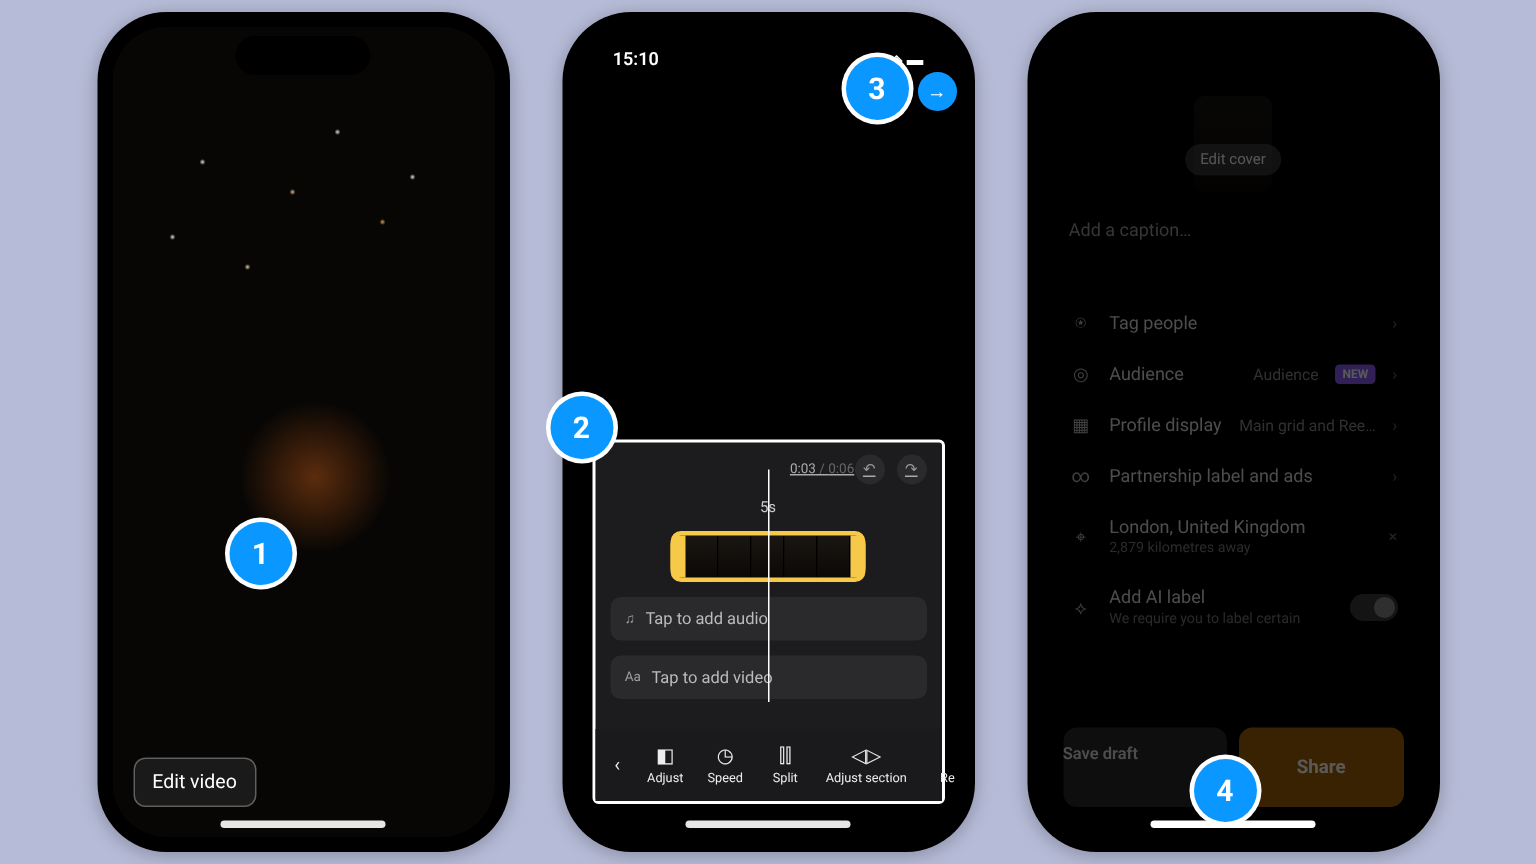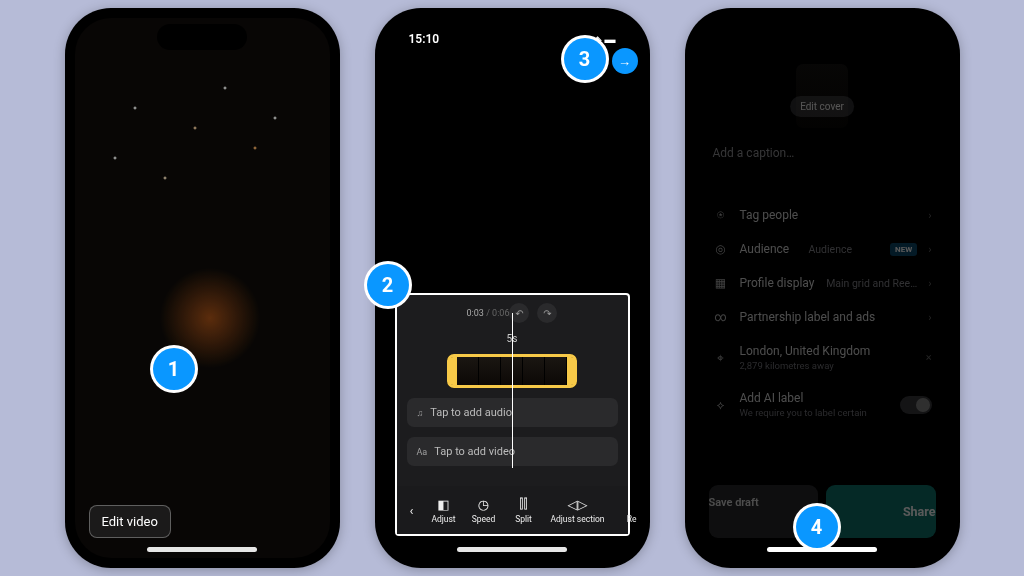--- a/index.html
+++ b/index.html
@@ -29,21 +29,21 @@
   .next-btn { background:#1e8fe0; color:#fff; padding:9px 16px; border-radius:20px; font-size:13px; font-weight:600; display:flex; align-items:center; gap:4px; }
 
   
   .status-bar { position:absolute; top:14px; left:0; right:0; display:flex; justify-content:space-between; padding:0 24px; color:#fff; font-size:12px; font-weight:600; z-index:3; }
   .sb-right { display:flex; align-items:center; gap:3px; }
   .signal,.wifi,.batt { display:inline-block; }
   .signal::before { content:"•••ıl"; font-size:9px; letter-spacing:-1px; }
   .wifi::before { content:"◈"; font-size:10px; }
   .batt::before { content:"▬"; font-size:11px; }
   .editor-panel { position:absolute; left:10px; right:10px; bottom:22px; top:275px; border:2px solid #fff; border-radius:4px; background:#1c1c1e; padding:8px 10px 0; }
-  .time-row { display:flex; justify-content:center; align-items:center; color:#aaa; font-size:9px; }
+  .time-row { display:flex; justify-content:flex-end; align-items:center; color:#aaa; font-size:9px;text-decoration:underline; }
   .undo-redo { display:flex; gap:8px; }
   .ur-btn { width:20px; height:20px; background:#2a2a2c; border-radius:50%; display:flex; align-items:center; justify-content:center; color:#999; font-size:10px; }
   .trim-label { text-align:center; color:#ccc; font-size:10px; margin-top:10px; }
   .trim-track { position:relative; height:34px; margin:10px auto 0; width:130px; background:#111; border-radius:6px; }
   .trim-handles { position:absolute; inset:0; border:3px solid #f7c948; border-radius:7px; }
   .trim-handles::before,.trim-handles::after { content:""; position:absolute; top:0; bottom:0; width:10px; background:#f7c948; }
   .trim-handles::before { left:-3px; border-radius:6px 0 0 6px; }
   .trim-handles::after  { right:-3px; border-radius:0 6px 6px 0; }
   .thumbs { position:absolute; inset:3px 10px; display:flex; }
   .thumbs span { flex:1; background:linear-gradient(#1a1612,#0c0806); border-right:1px solid #000; }
@@ -58,27 +58,27 @@
   
   .cover { position:absolute; top:46px; left:50%; transform:translateX(-50%); width:52px; height:64px; background:linear-gradient(#141210,#080604); border-radius:7px; }
   .edit-cover { position:absolute; top:78px; left:50%; transform:translateX(-50%); background:rgba(50,50,52,.95); color:#eee; font-size:10px; padding:5px 10px; border-radius:12px; }
   .caption { position:absolute; top:128px; left:18px; color:#9a9a9e; font-size:12px; }
   .opts { position:absolute; top:180px; left:0; right:0; }
   .opt { display:flex; align-items:center; padding:10px 18px; color:#ddd; font-size:12px; gap:11px; position:relative; }
   .opt .oi { width:16px; text-align:center; color:#bbb; font-size:12px; }
   .opt .lbl { flex:1; }
   .opt .val { color:#8a8a90; font-size:10.5px; }
   .opt .chev { color:#666; font-size:11px; }
-  .pill { background:#0c4a6e; color:#fff; font-size:8px; font-weight:700; padding:2px 5px; border-radius:3px;margin-left:27px; }
+  .pill { background:#8b5cf6; color:#fff; font-size:8px; font-weight:700; padding:2px 5px; border-radius:3px; }
   .sub { color:#7a7a80; font-size:9.5px; margin-top:2px; }
   .toggle { width:32px; height:18px; background:#3a3a3e; border-radius:10px; position:relative; }
   .toggle::after { content:""; position:absolute; right:2px; top:2px; width:14px; height:14px; background:#888; border-radius:50%; }
   .p3-bottom { position:absolute; bottom:20px; left:14px; right:14px; display:flex; gap:8px; }
   .draft-btn { flex:1; background:#2a2a2c; color:#ddd; padding:11px 0; border-radius:9px; font-size:11px; font-weight:600; text-align:left; }
-  .share-btn { flex:1; background:#0f766e; color:#fff; padding:19px 0; border-radius:9px; font-size:12.5px; font-weight:700; text-align:right; }
+  .share-btn { flex:1; background:#a16207; color:#fff; padding:19px 0; border-radius:9px; font-size:12.5px; font-weight:700; text-align:center; }
 </style>
 </head>
 <body>
 
 <div class="phone">
   <div class="screen">
     <div class="fireworks"></div>
     <div class="p1-bottom">
       <div class="edit-btn">Edit video</div>
     </div>

